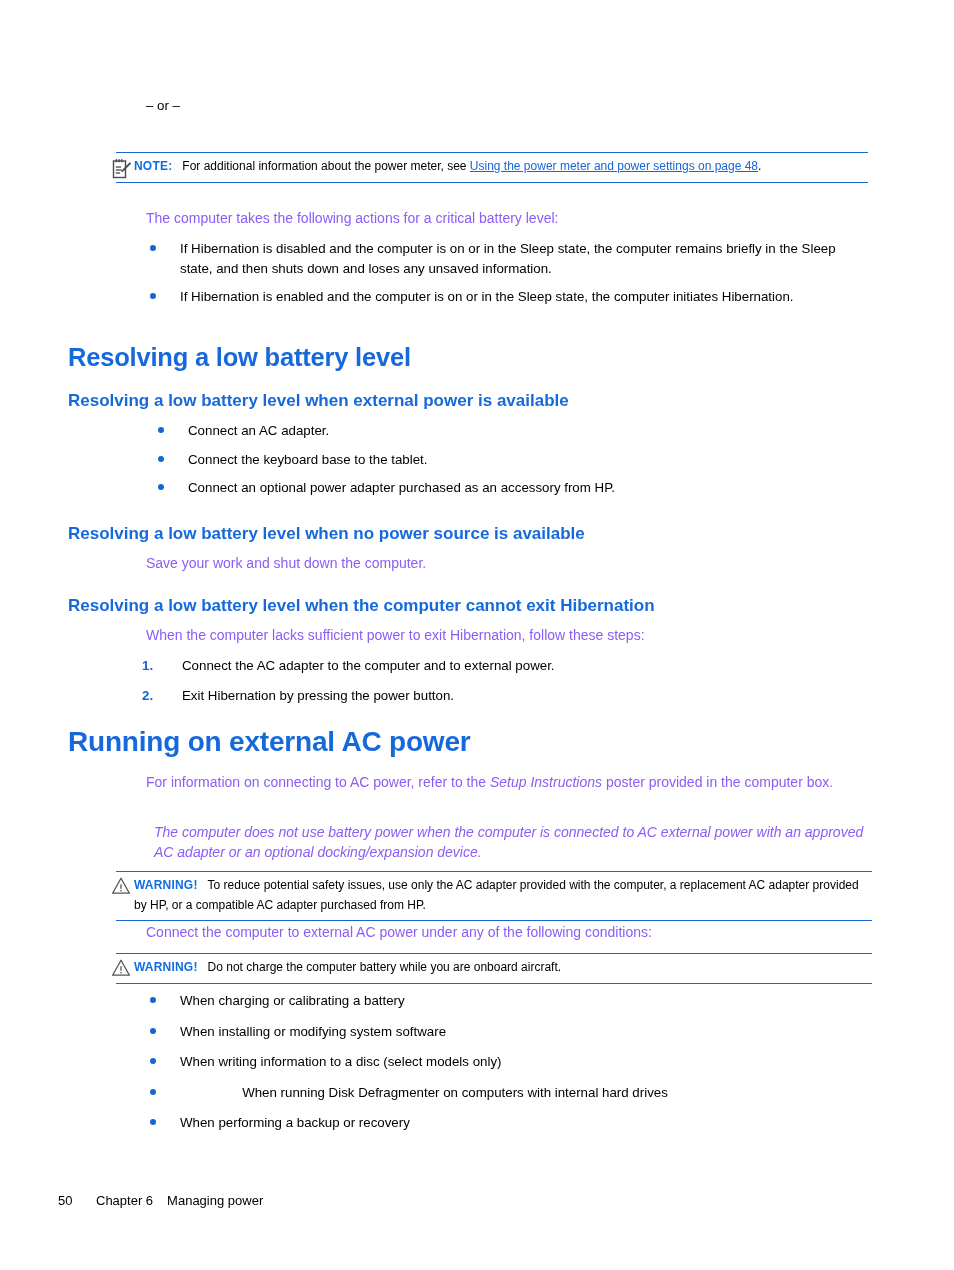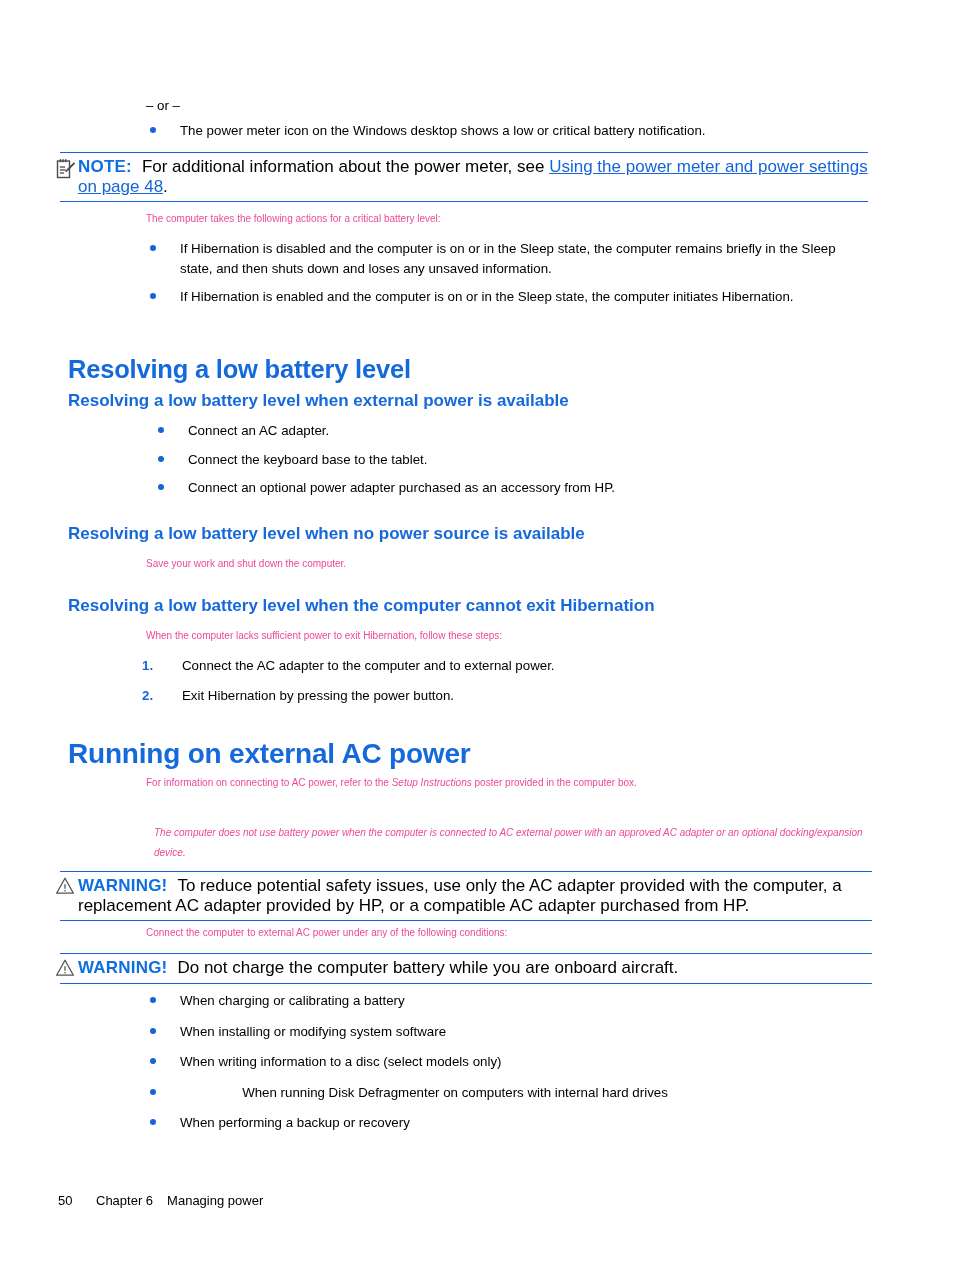--- a/index.html
+++ b/index.html
@@ -17,23 +17,23 @@
   }
   .page {
     position: relative;
     width: 954px;
     height: 1270px;
     box-sizing: border-box;
   }
 
   
   .body-text {
-    font-size: 10px;
-    line-height: 19.5px;
-    color: #ec4899;
+    font-size: 14px;
+    line-height: 19.5px;
+    color: #8b5cf6;
   }
   .indent-body {            
     margin-left: 146px;
     margin-right: 86px;
   }
 
   .or-line {
     margin-left: 146px;
     font-size: 13.3px;
     line-height: 19.5px;
@@ -81,46 +81,46 @@
     position: absolute;
     left: -40px;
     top: 0;
     color: #1565D8;
     font-weight: bold;
     font-size: 13.3px;
   }
 
   
   h1.h1 {
-    margin: 12px;
+    margin: 0;
     margin-left: 68px;
     font-size: 25.5px;
     line-height: 30px;
     font-weight: bold;
     color: #1569DB;
     letter-spacing: -0.2px;
   }
   h2.h2 {
     margin: 4px;
     margin-left: 68px;
     font-size: 17px;
     line-height: 21px;
     font-weight: bold;
     color: #1569DB;
   }
 
   
   .admon {
     position: relative;
-    margin-left: 60px;
+    margin-left: 116px;
     margin-right: 86px;
     border-top: 1.6px solid #1565D8;
     border-bottom: 1.6px solid #1565D8;
     padding: 4px 0 5px 0;
-    font-size: 17px;
+    font-size: 12px;
     line-height: 19.5px;
   }
   .admon .admon-body {
     padding-left: 18px;
   }
   .admon .label {
     color: #0E6FE0;
     font-weight: bold;
     letter-spacing: 0.2px;
   }
@@ -162,28 +162,20 @@
 </style>
 </head>
 <body>
 
 <div class="page">
 
   <div style="position:absolute; left:0; top:96px; width:954px;">
     <div class="or-line">– or –</div>
   </div>
 
-  <div style="position:absolute; left:0; top:121px; width:954px;">
-    <ul class="bullets">
-      <li>
-        <span class="dot"></span>
-        <span>The power meter icon on the Windows desktop shows a low or critical battery notification.</span>
-      </li>
-    </ul>
-  </div>
 
   <div style="position:absolute; left:0; top:152px; width:954px;">
     <div class="admon note">
       <span class="icon-slot note-icon">
         <svg width="20" height="22" viewBox="0 0 20 22">
           <rect x="1.5" y="3" width="12" height="16.5" fill="#ffffff" stroke="#4a4a4a" stroke-width="1.4"></rect>
           <rect x="3.6" y="1.2" width="1.5" height="3" fill="#4a4a4a"></rect>
           <rect x="6.3" y="1.2" width="1.5" height="3" fill="#4a4a4a"></rect>
           <rect x="9.0" y="1.2" width="1.5" height="3" fill="#4a4a4a"></rect>
           <line x1="3.8" y1="9" x2="9" y2="9" stroke="#4a4a4a" stroke-width="1.3"></line>

